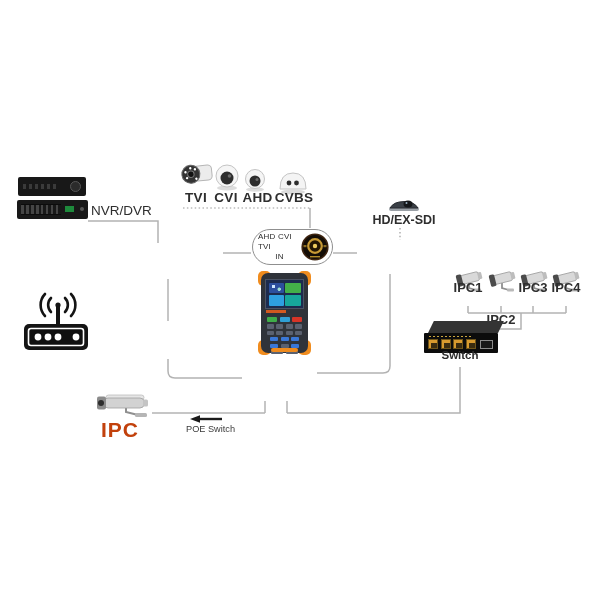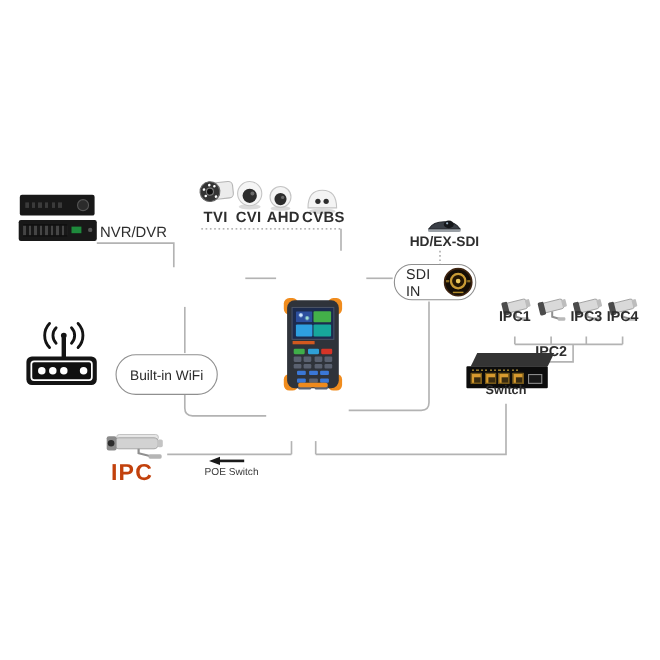--- a/index.html
+++ b/index.html
@@ -182,36 +182,36 @@
     <svg width="42" height="20" viewBox="0 0 42 20">
       <rect x="6" y="12" width="30" height="4" rx="2" fill="#9aa0a6"></rect>
       <path d="M7 13 A 15 10 0 0 1 35 13 Z" fill="#3a3f46" stroke="#26292e"></path>
       <ellipse cx="25" cy="9" rx="4.5" ry="3.5" fill="#15171a"></ellipse>
       <circle cx="23.5" cy="8" r="1" fill="#9ab0c0"></circle>
     </svg>
   </div>
   <span class="lbl ctr" id="lbl-hdsdi">HD/EX-SDI</span>
 
 
-
-  <div class="bubble" id="bubble-sdi">
-    <span class="btxt">SDI IN</span>
-    <svg class="pcirc" width="27" height="27" viewBox="0 0 28 28">
+  <div class="bubble" id="bubble-analog">
+    <div class="an-text">
+      <span>AHD CVI TVI</span>
+      <span>IN</span>
+    </div>
+    <svg class="pcirc" width="28" height="28" viewBox="0 0 28 28">
       <circle cx="14" cy="14" r="12.8" fill="#140d06" stroke="#3e2410" stroke-width="1.6"></circle>
       <rect x="2.5" y="12" width="3" height="2.2" fill="#8a6a20"></rect>
       <rect x="22.5" y="12" width="3" height="2.2" fill="#8a6a20"></rect>
       <circle cx="14" cy="13" r="6.8" fill="#231503" stroke="#c89a35" stroke-width="2.2"></circle>
       <circle cx="14" cy="13" r="2.2" fill="#ecc95e"></circle>
       <rect x="9" y="23" width="10" height="1.4" fill="#b08a2a"></rect>
     </svg>
   </div>
 
-  <div class="bubble" id="bubble-wifi">
-    <span>Built-in WiFi</span>
-  </div>
+
 
 
   <div class="icon" id="wifi-router">
     <svg width="72" height="62" viewBox="0 0 72 62">
       <circle cx="38" cy="13" r="2.6" fill="#141414"></circle>
       <path d="M31 6 A 10 10 0 0 0 31 20" stroke="#141414" stroke-width="2.6" fill="none" stroke-linecap="round"></path>
       <path d="M25 2 A 16 16 0 0 0 25 24" stroke="#141414" stroke-width="2.6" fill="none" stroke-linecap="round"></path>
       <path d="M45 6 A 10 10 0 0 1 45 20" stroke="#141414" stroke-width="2.6" fill="none" stroke-linecap="round"></path>
       <path d="M51 2 A 16 16 0 0 1 51 24" stroke="#141414" stroke-width="2.6" fill="none" stroke-linecap="round"></path>
       <rect x="36" y="15" width="4" height="18" fill="#141414"></rect>

